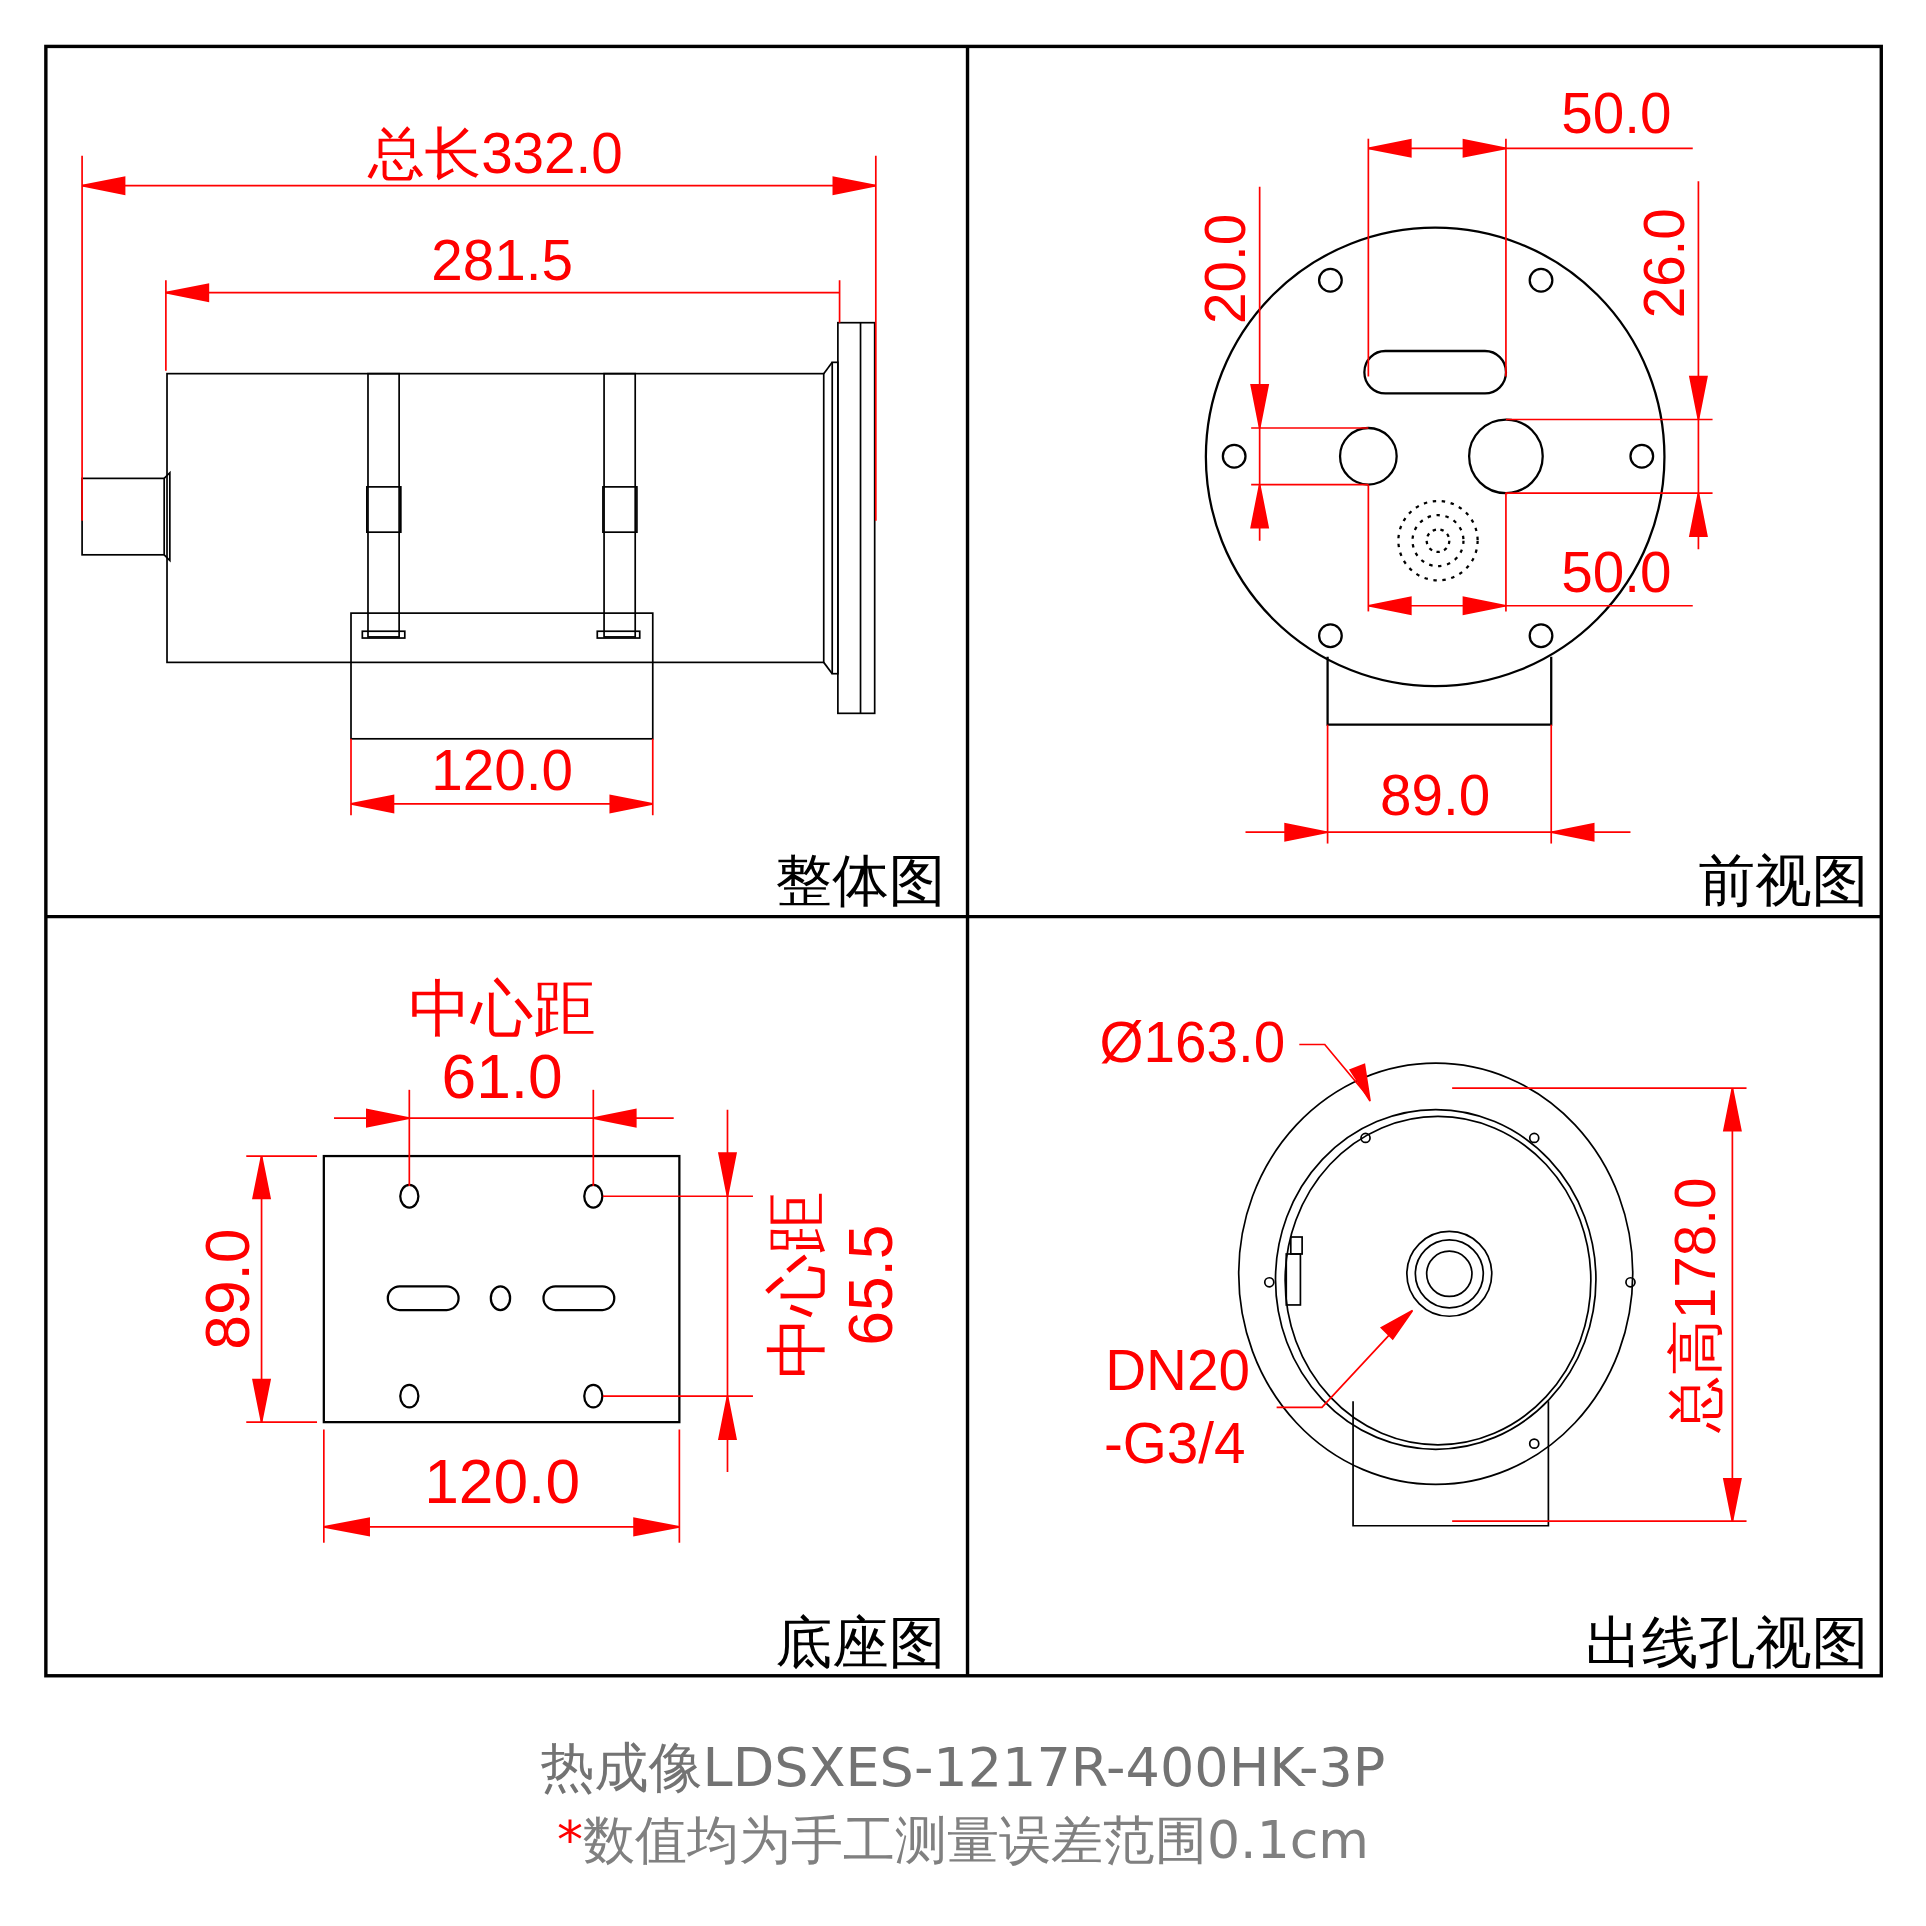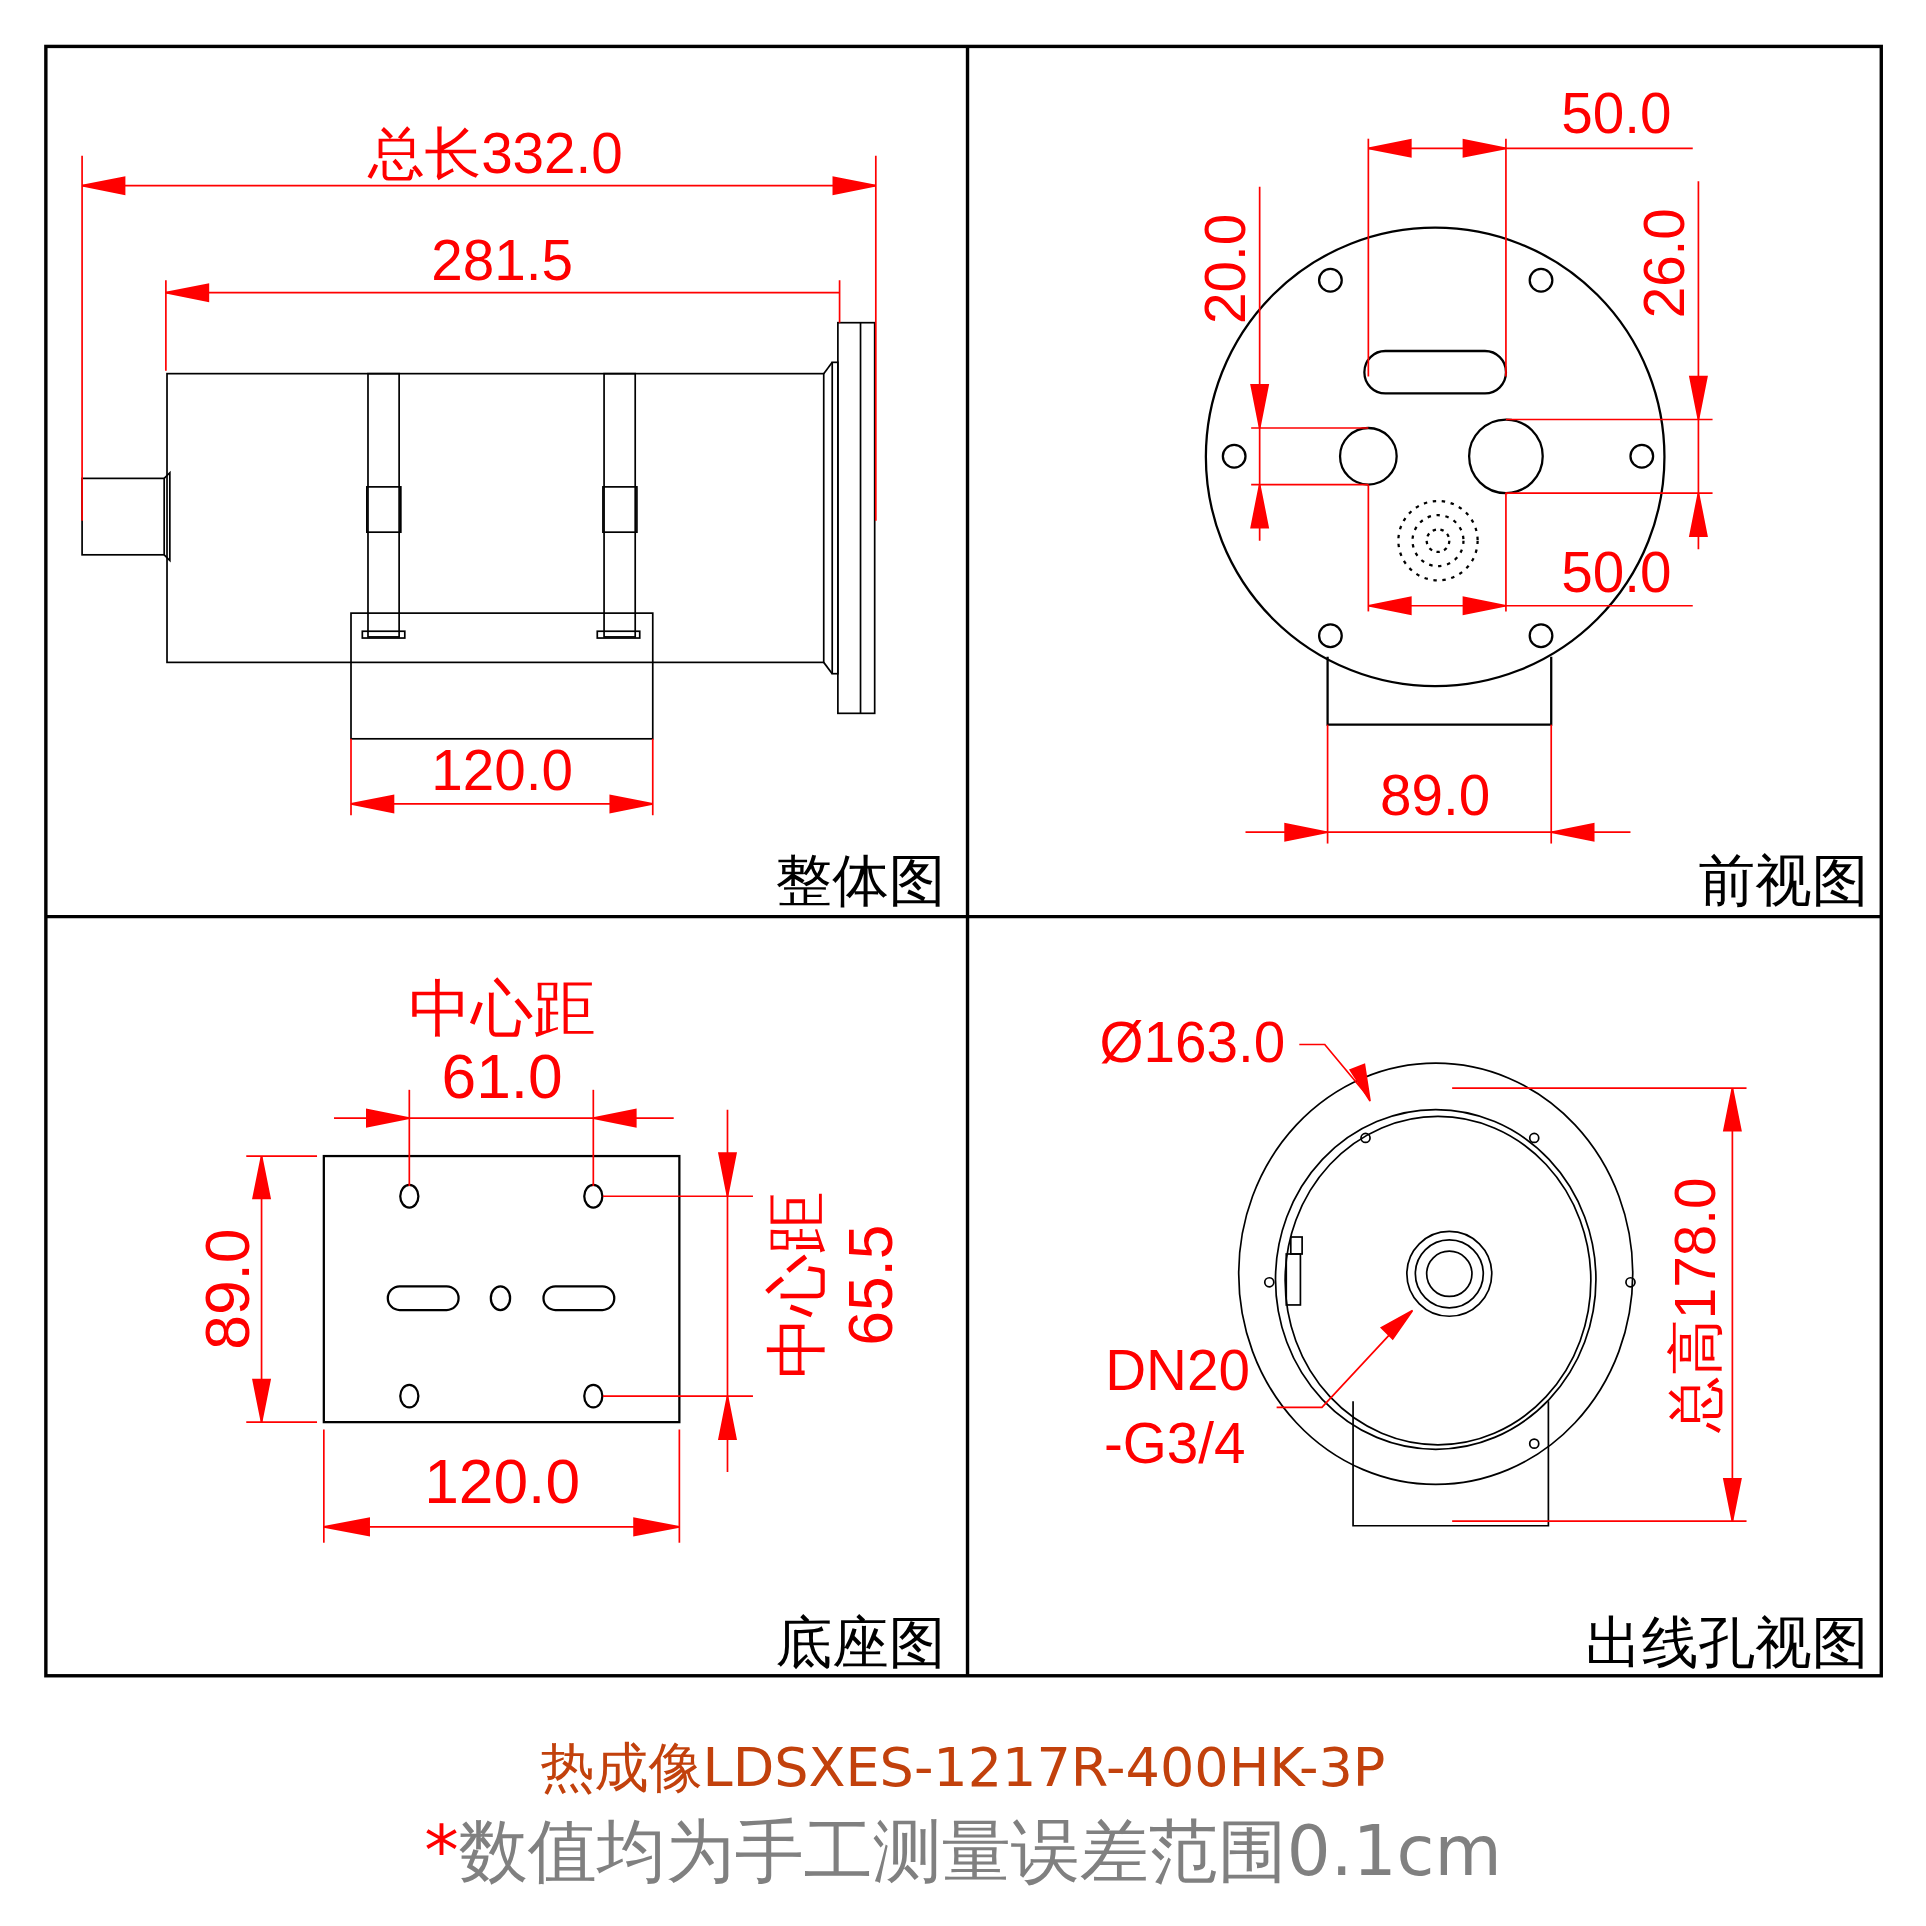--- a/index.html
+++ b/index.html
@@ -1,22 +1,22 @@
 <!DOCTYPE html>
 <html style="font-size:9px"><head>
 <meta charset="utf-8">
 <style>
   html,body{margin:0;padding:0;background:#fff;}
   body{width:1926px;height:1926px;position:relative;overflow:hidden;font-family:"DejaVu Sans","Liberation Sans",sans-serif;}
   svg{position:absolute;left:0;top:0;}
   .dim{fill:#ff0000;font-family:"Liberation Sans",sans-serif;}
   .lbl{fill:#000;font-family:"DejaVu Sans",sans-serif;}
   .foot{position:absolute;left:0;width:1926px;text-align:center;font-family:"DejaVu Sans",sans-serif;}
-  #title{top:1732px;font-size:54px;color:#c2410c;}
-  #note{top:1806px;font-size:69px;color:#808080;}
+  #title{top:1732px;font-size:54px;color:#737373;}
+  #note{top:1806px;font-size:52px;color:#808080;}
   #note .star{color:#ff0000;}
 </style>
 </head>
 <body>
 
 <svg width="1926" height="1926" viewBox="0 0 3402 3402">
   <defs>
     <marker id="ar" viewBox="0 0 10 10" refX="10" refY="5" markerWidth="10" markerHeight="5" markerUnits="userSpaceOnUse" orient="auto-start-reverse">
     </marker>
   </defs>

